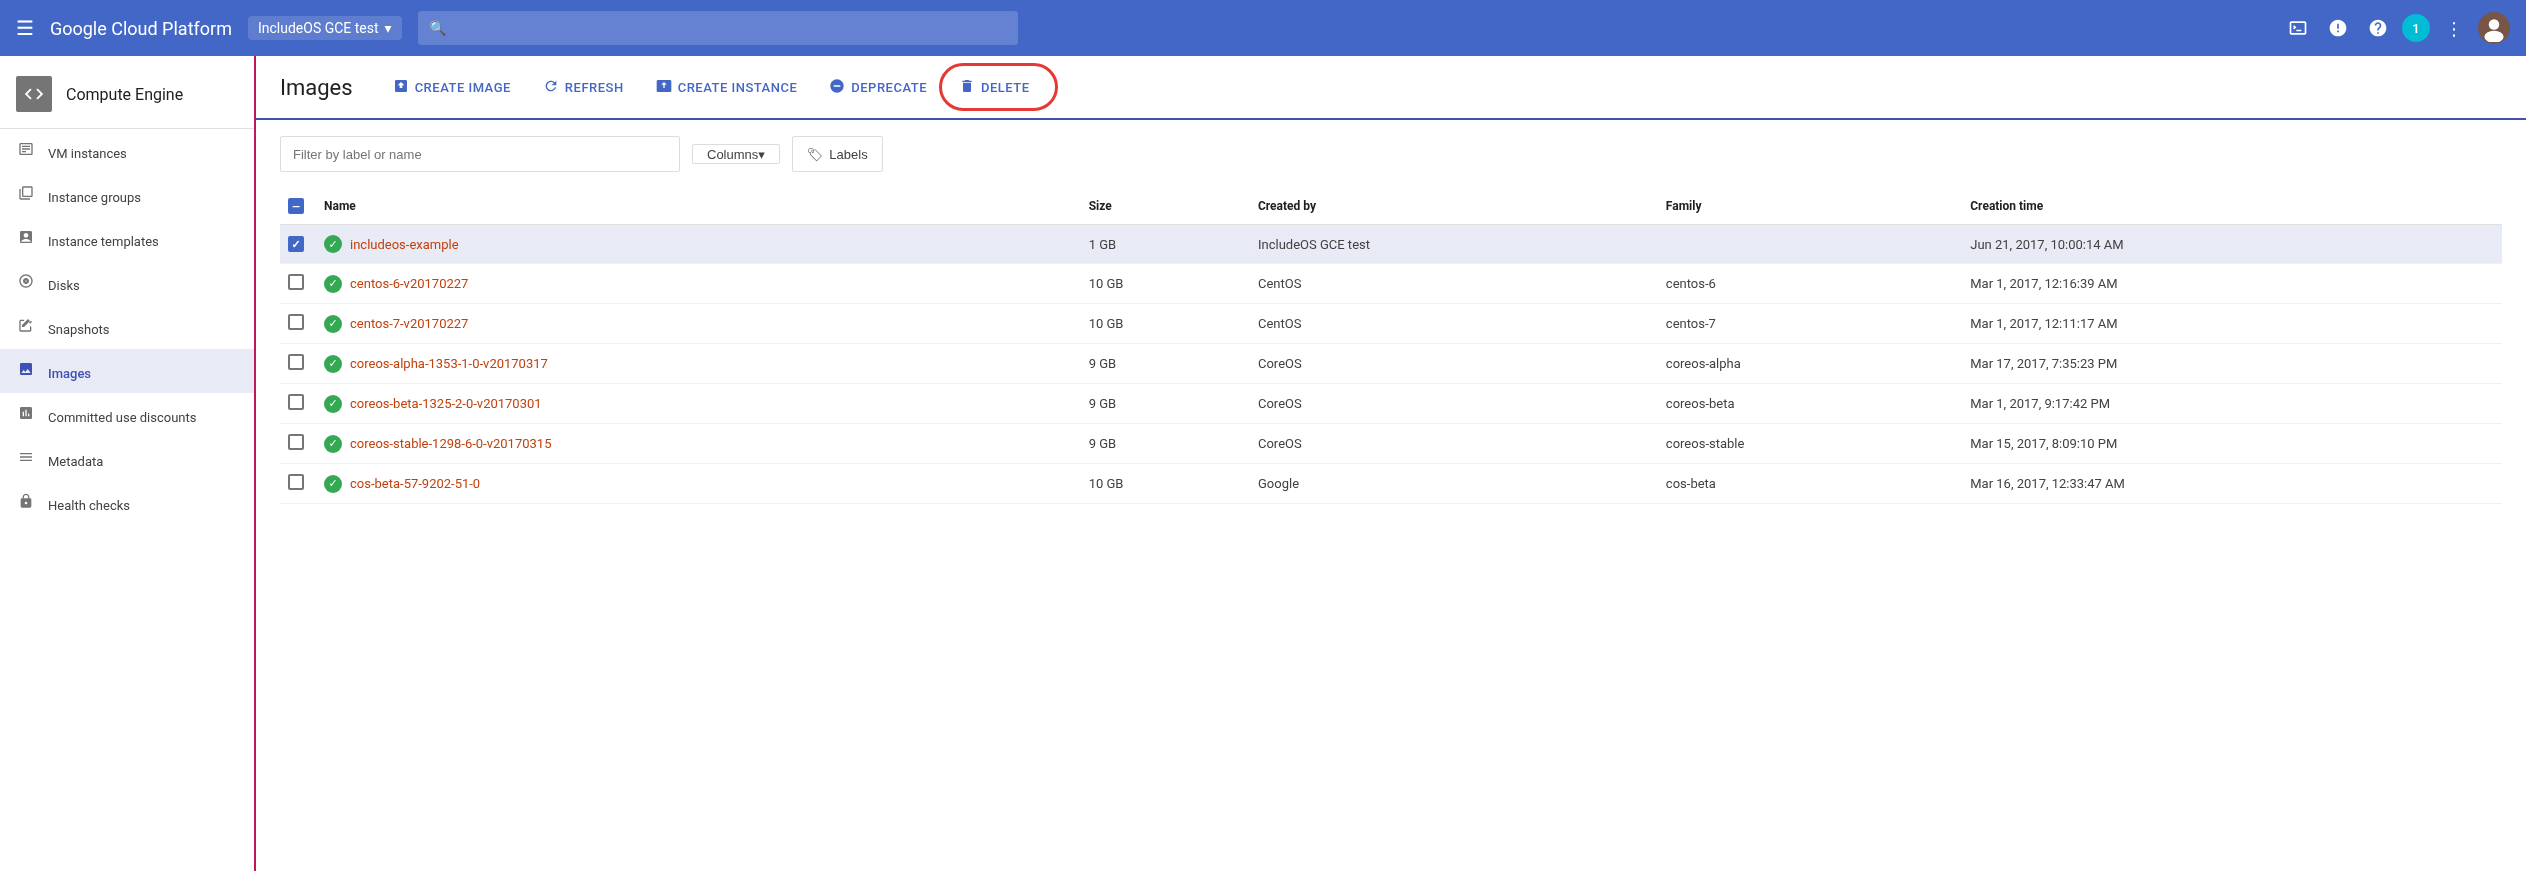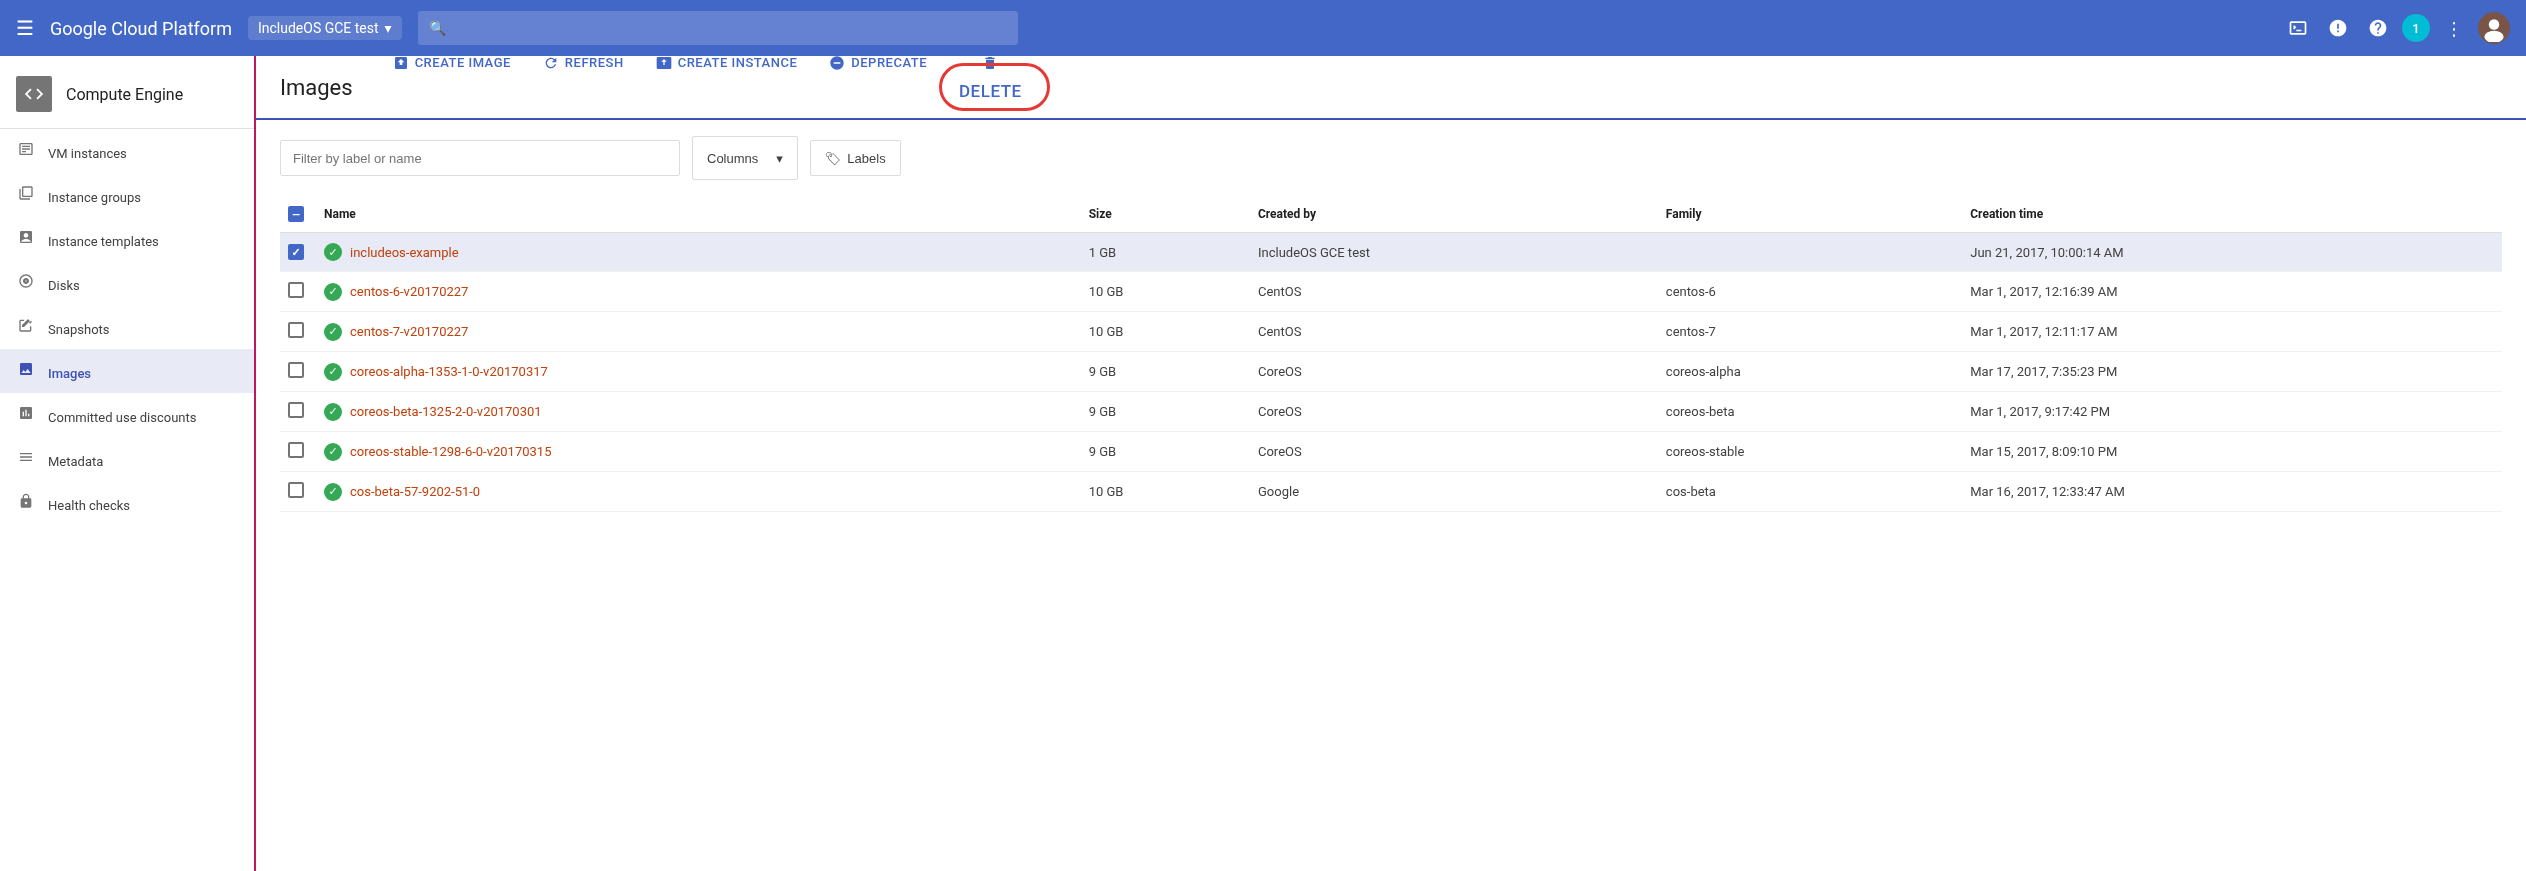--- a/index.html
+++ b/index.html
@@ -107,36 +107,35 @@
       padding: 0 24px;
       height: 64px;
       border-bottom: 2px solid #3f51b5;
       position: relative;
     }
     .page-title {
       font-size: 22px; font-weight: 400; color: #212121;
       margin-right: 24px;
     }
     .header-action {
-      display: flex; gap: 6px;
+      display: flex; align-items: center; gap: 6px;
       padding: 0 16px; height: 64px;
       color: #4267c7; font-size: 13px; font-weight: 500;
       cursor: pointer; text-transform: uppercase; letter-spacing: 0.5px;
       white-space: nowrap;
     }
 
     
     .delete-action {
       display: flex; align-items: center; gap: 6px;
       padding: 0 16px; height: 64px;
-      color: #4267c7; font-size: 17px; font-weight: 500;
+      color: #4267c7; font-size: 13px; font-weight: 500;
       cursor: pointer; text-transform: uppercase; letter-spacing: 0.5px;
       white-space: nowrap;
       position: relative;
-      flex-direction: column;
     }
     .delete-action::after {
       content: '';
       position: absolute;
       top: 8px; left: -4px; right: -12px; bottom: 8px;
       border: 3px solid #e53935;
       border-radius: 28px;
       pointer-events: none;
     }
 
@@ -144,22 +143,22 @@
     .toolbar {
       display: flex; align-items: center; gap: 12px;
       padding: 16px 24px;
     }
     .filter-input {
       flex: 0 0 400px;
       height: 36px; border: 1px solid #dadce0; border-radius: 2px;
       padding: 0 12px; font-size: 13px; color: #757575; outline: none;
     }
     .columns-btn {
-      display: flex; align-items: center; gap: 18px;
-      height: 44px; padding: 0 14px;
+      display: flex; align-items: center; gap: 0;
+      height: 20px; padding: 0 14px;
       border: 1px solid #dadce0; border-radius: 2px;
       background: #fff; cursor: pointer; font-size: 13px; color: #424242;
     }
     .labels-btn {
       display: flex; align-items: center; gap: 6px;
       height: 36px; padding: 0 14px;
       border: 1px solid #dadce0; border-radius: 2px;
       background: #fff; cursor: pointer; font-size: 13px; color: #424242;
     }
 

